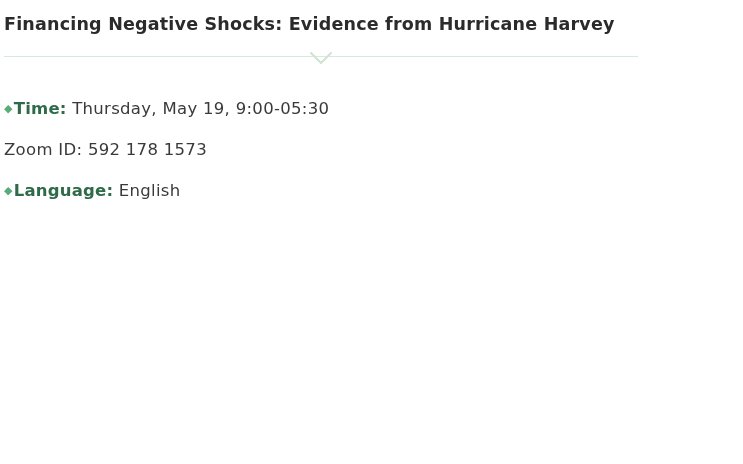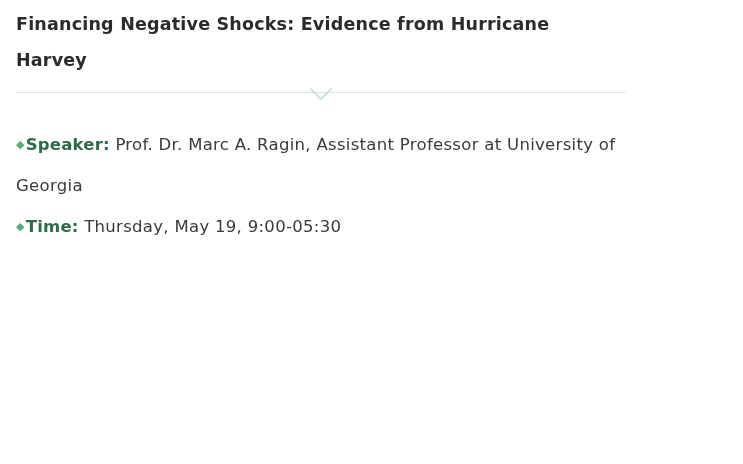--- a/index.html
+++ b/index.html
@@ -12,21 +12,21 @@
     height: 464px;
     font-family: "DejaVu Sans", "Liberation Sans", sans-serif;
     color: #333333;
     overflow: hidden;
   }
   .page {
     position: relative;
     width: 642px;
     height: 464px;
     box-sizing: border-box;
-    padding: 0 16px;
+    padding: 0 4px;
   }
   .title {
     font-size: 17.5px;
     font-weight: bold;
     color: #2b2b2b;
     line-height: 36px;
     letter-spacing: 0.2px;
     padding-top: 6px;
     max-width: 660px;
   }
@@ -96,27 +96,28 @@
     <div class="divider-line"></div>
     <div class="divider-chevron">
       <svg width="26" height="16" viewBox="0 0 26 16" xmlns="http://www.w3.org/2000/svg">
         <path d="M3 3 L13 13 L23 3" fill="none" stroke="#cfe3d4" stroke-width="2" stroke-linecap="round" stroke-linejoin="round"></path>
       </svg>
     </div>
   </div>
 
   <div class="body-block">
 
-    <div class="line wrap">
-      <span class="bullet">◆</span><span class="lbl">Speaker:</span>
-      <span class="val">Prof. Dr. Marc A. Ragin, Assistant Professor at University of Georgia</span>
-    </div>
 
     <div class="line">
       <span class="bullet">◆</span><span class="lbl">Time:</span>
       <span class="val">Thursday, May 19, 9:00-05:30</span>
     </div>
 
 
+    <div class="line plain">Zoom ID: 592 178 1573</div>
 
+    <div class="line">
+      <span class="bullet">◆</span><span class="lbl">Language:</span>
+      <span class="val">English</span>
+    </div>
 
   </div>
 </div>
 
 </body></html>

